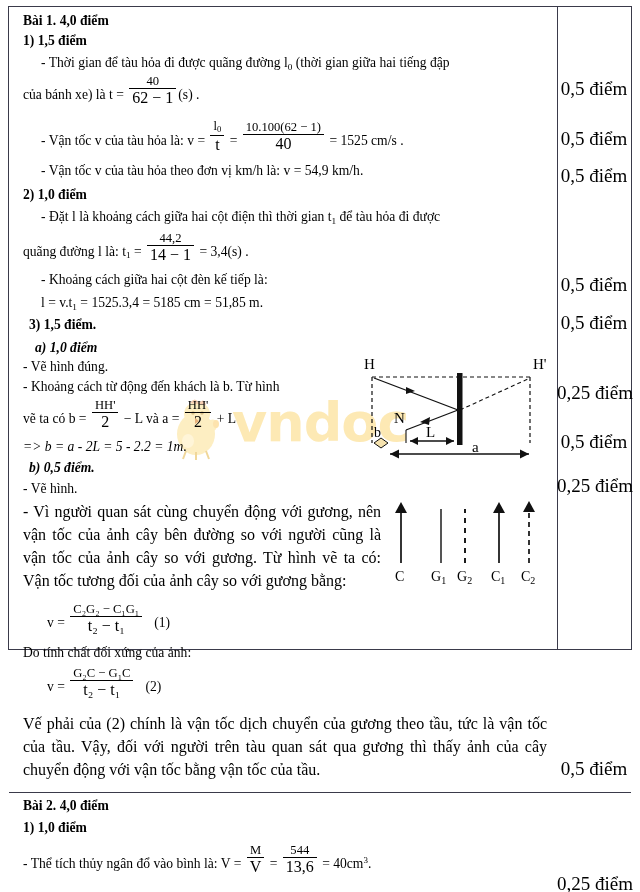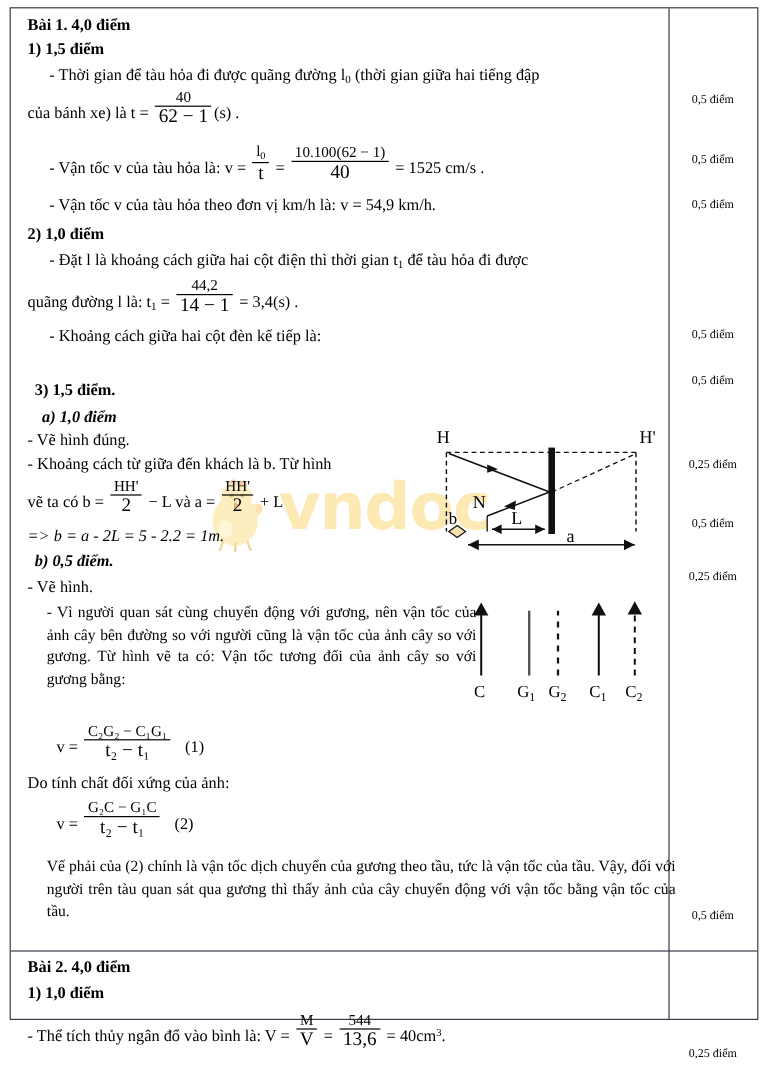--- a/index.html
+++ b/index.html
@@ -36,21 +36,21 @@
   #watermark .wm-mascot {
     position: absolute;
     left: 6px; top: 2px;
     width: 66px; height: 68px;
   }
 
   
   #sheet {
     position: absolute;
     left: 8px; top: 6px;
-    width: 624px; height: 844px;
+    width: 624px; height: 644px;
     border: 1.6px solid #3a3a4a;
     z-index: 2;
   }
   .vdiv {
     position: absolute;
     top: 0; bottom: 0;
     left: 548px;
     width: 1.4px;
     background: #3a3a4a;
   }
@@ -72,25 +72,24 @@
   .ln {
     position: absolute;
     font-size: 13.6px;
     line-height: 1.18;
     white-space: nowrap;
   }
   .bold { font-weight: bold; }
   .bi { font-weight: bold; font-style: italic; }
   .just {
     position: absolute;
-    font-size: 13px;
+    font-size: 16px;
     line-height: 1.43;
     text-align: justify;
     white-space: normal;
-    margin-left: 16px;
   }
 
   
   .frac {
     display: inline-block;
     vertical-align: middle;
     text-align: center;
     position: relative;
     top: -0.35em;
     margin: 0 2px;
@@ -110,21 +109,21 @@
   }
   sub { font-size: 0.68em; vertical-align: -0.28em; }
   sup { font-size: 0.66em; vertical-align: 0.5em; }
 
   
   #scores { position: absolute; left: 548px; top: 0; width: 74px; z-index: 3; }
   .score {
     position: absolute;
     width: 74px;
     text-align: center;
-    font-size: 10px;
+    font-size: 19px;
     white-space: nowrap;
   }
 
   
   .dgm { position: absolute; z-index: 4; }
   .dgm svg { display: block; }
 </style>
 </head>
 <body>
 
@@ -172,25 +171,28 @@
     <div class="ln" style="left:32px; top:202px;">
       <span>- Đặt l là khoảng cách giữa hai cột điện thì thời gian t</span><sub>1</sub><span> để tàu hỏa đi được</span>
     </div>
 
     <div class="ln" style="left:14px; top:229px;">
       <span>quãng đường l là: t</span><sub>1</sub><span> = </span><span class="frac"><span class="num">44,2</span><span class="den">14 − 1</span></span><span> = 3,4(s) .</span>
     </div>
 
     <div class="ln" style="left:32px; top:265px;">- Khoảng cách giữa hai cột đèn kế tiếp là:</div>
 
+    <div class="ln" style="left:32px; top:288px;">
+      <span>l = v.t</span><sub>1</sub><span> = 1525.3,4 = 5185 cm = 51,85 m.</span>
+    </div>
 
     <div class="ln bold" style="left:20px; top:310px;">3) 1,5 điểm.</div>
     <div class="ln bi" style="left:26px; top:333px;">a) 1,0 điểm</div>
     <div class="ln" style="left:14px; top:352px;">- Vẽ hình đúng.</div>
-    <div class="ln" style="left:14px; top:372px;">- Khoảng cách từ giữa đến khách là b. Từ hình</div>
+    <div class="ln" style="left:14px; top:372px;">- Khoảng cách từ động đến khách là b. Từ hình</div>
 
     <div class="ln" style="left:14px; top:396px;">
       <span>vẽ ta có b = </span><span class="frac"><span class="num">HH'</span><span class="den">2</span></span><span> − L  và a = </span><span class="frac"><span class="num">HH'</span><span class="den">2</span></span><span> + L</span>
     </div>
 
     <div class="ln" style="left:14px; top:432px;font-style:italic;">=&gt; b = a - 2L = 5 - 2.2 = 1m.</div>
 
     <div class="ln bi" style="left:20px; top:453px;">b) 0,5 điểm.</div>
     <div class="ln" style="left:14px; top:474px;">- Vẽ hình.</div>
 

